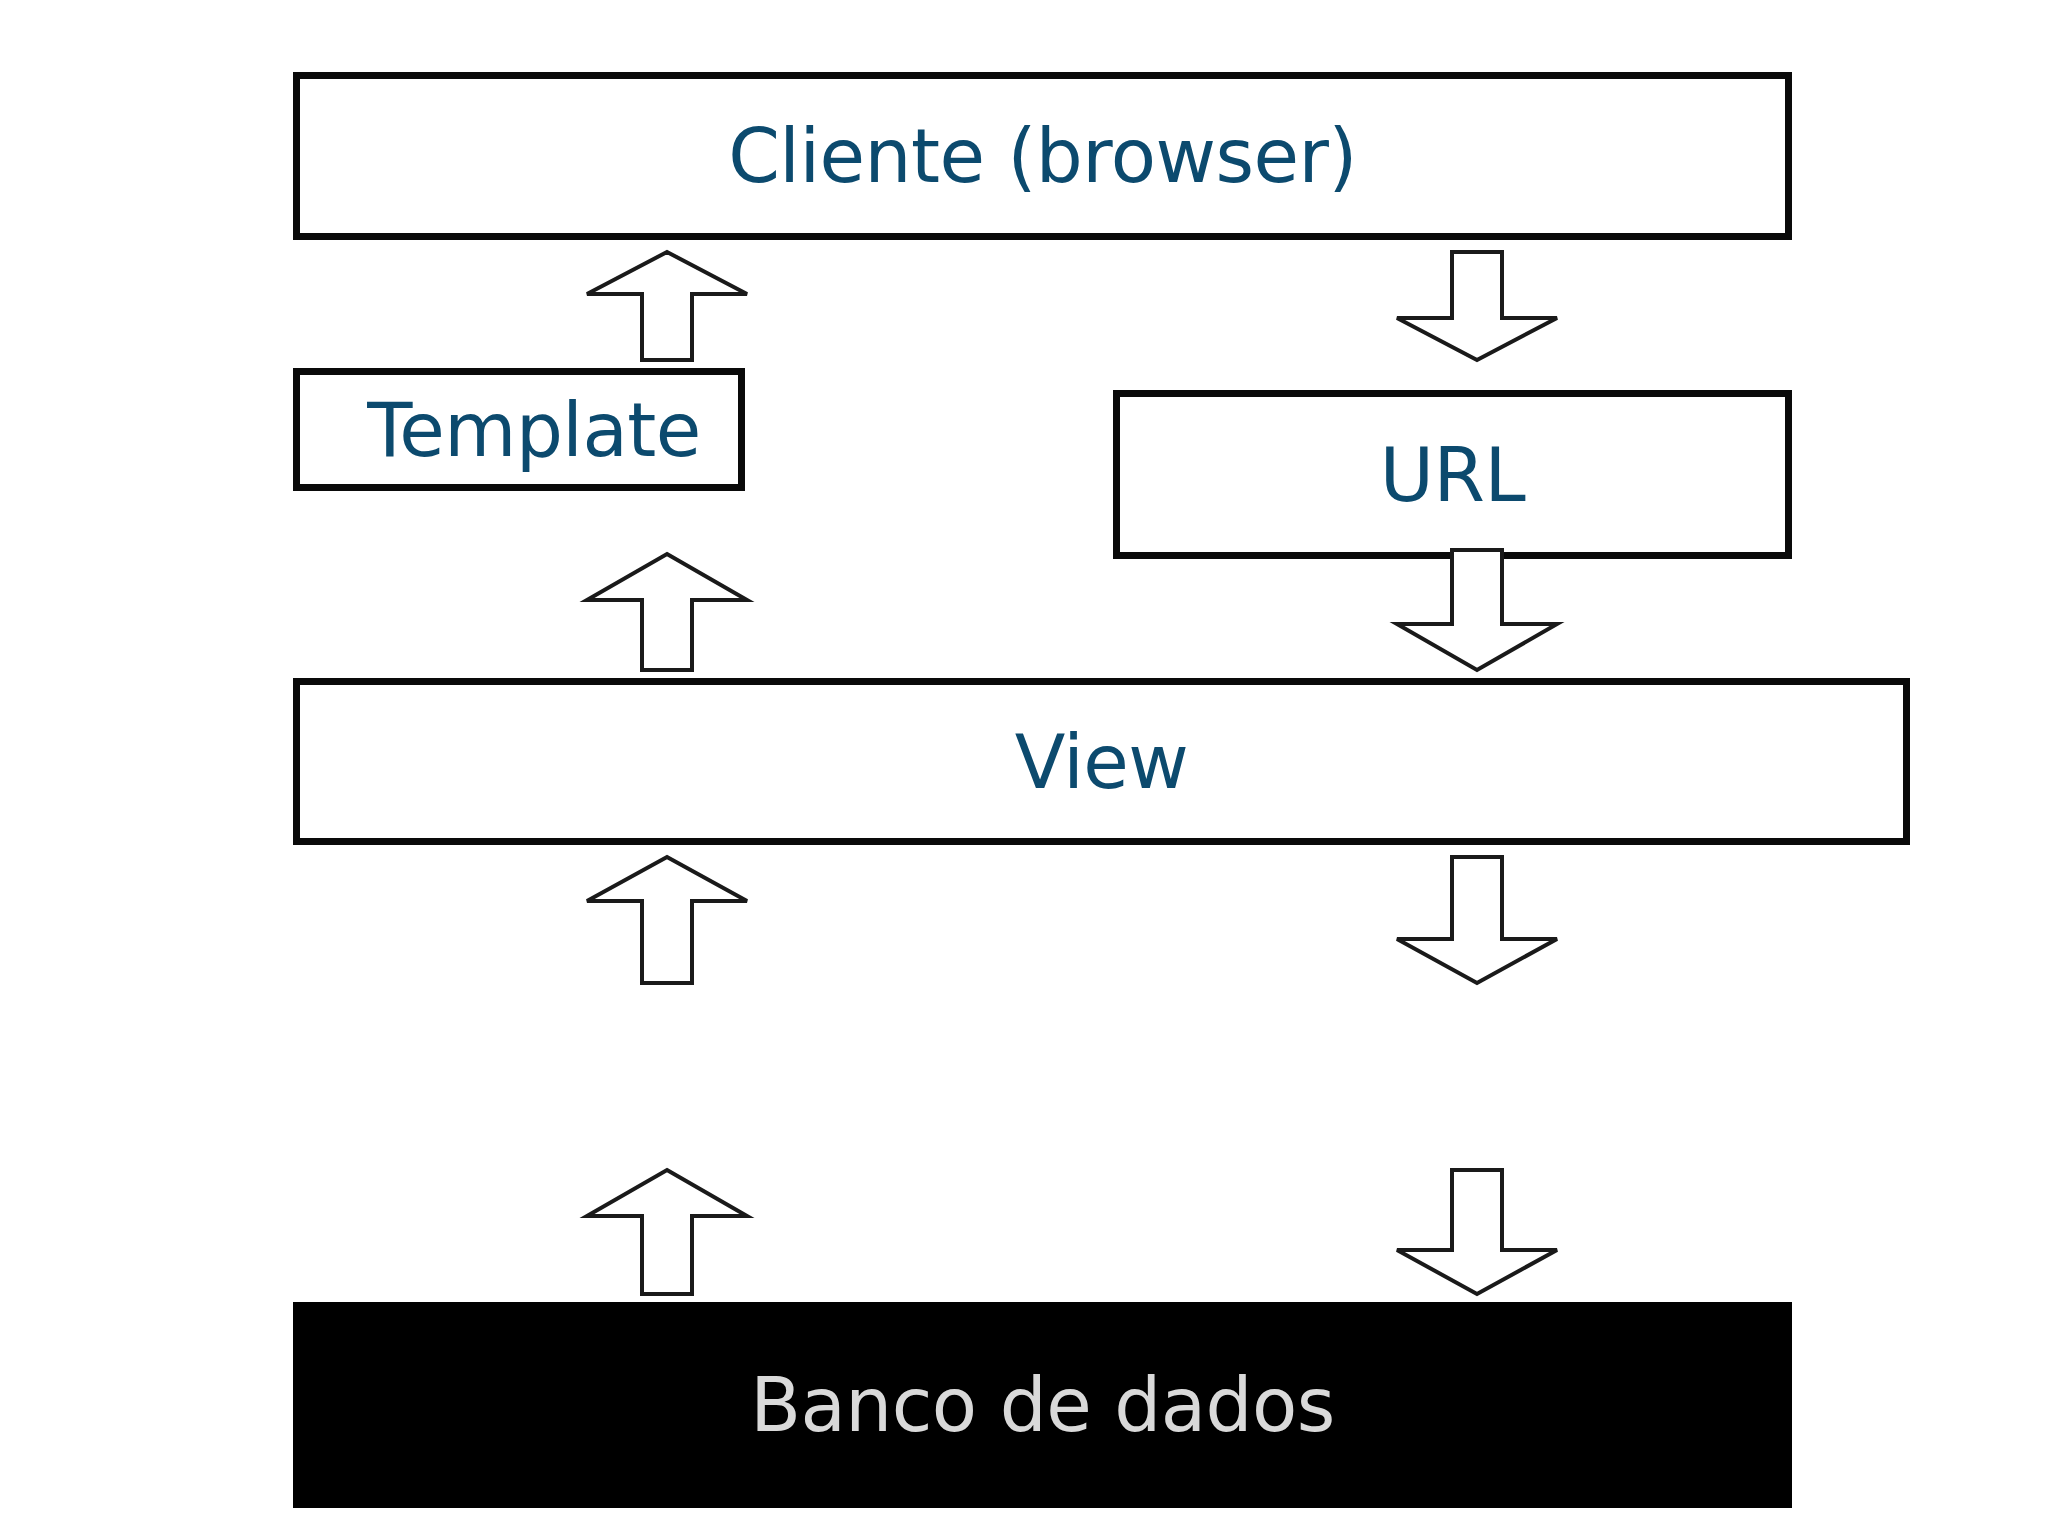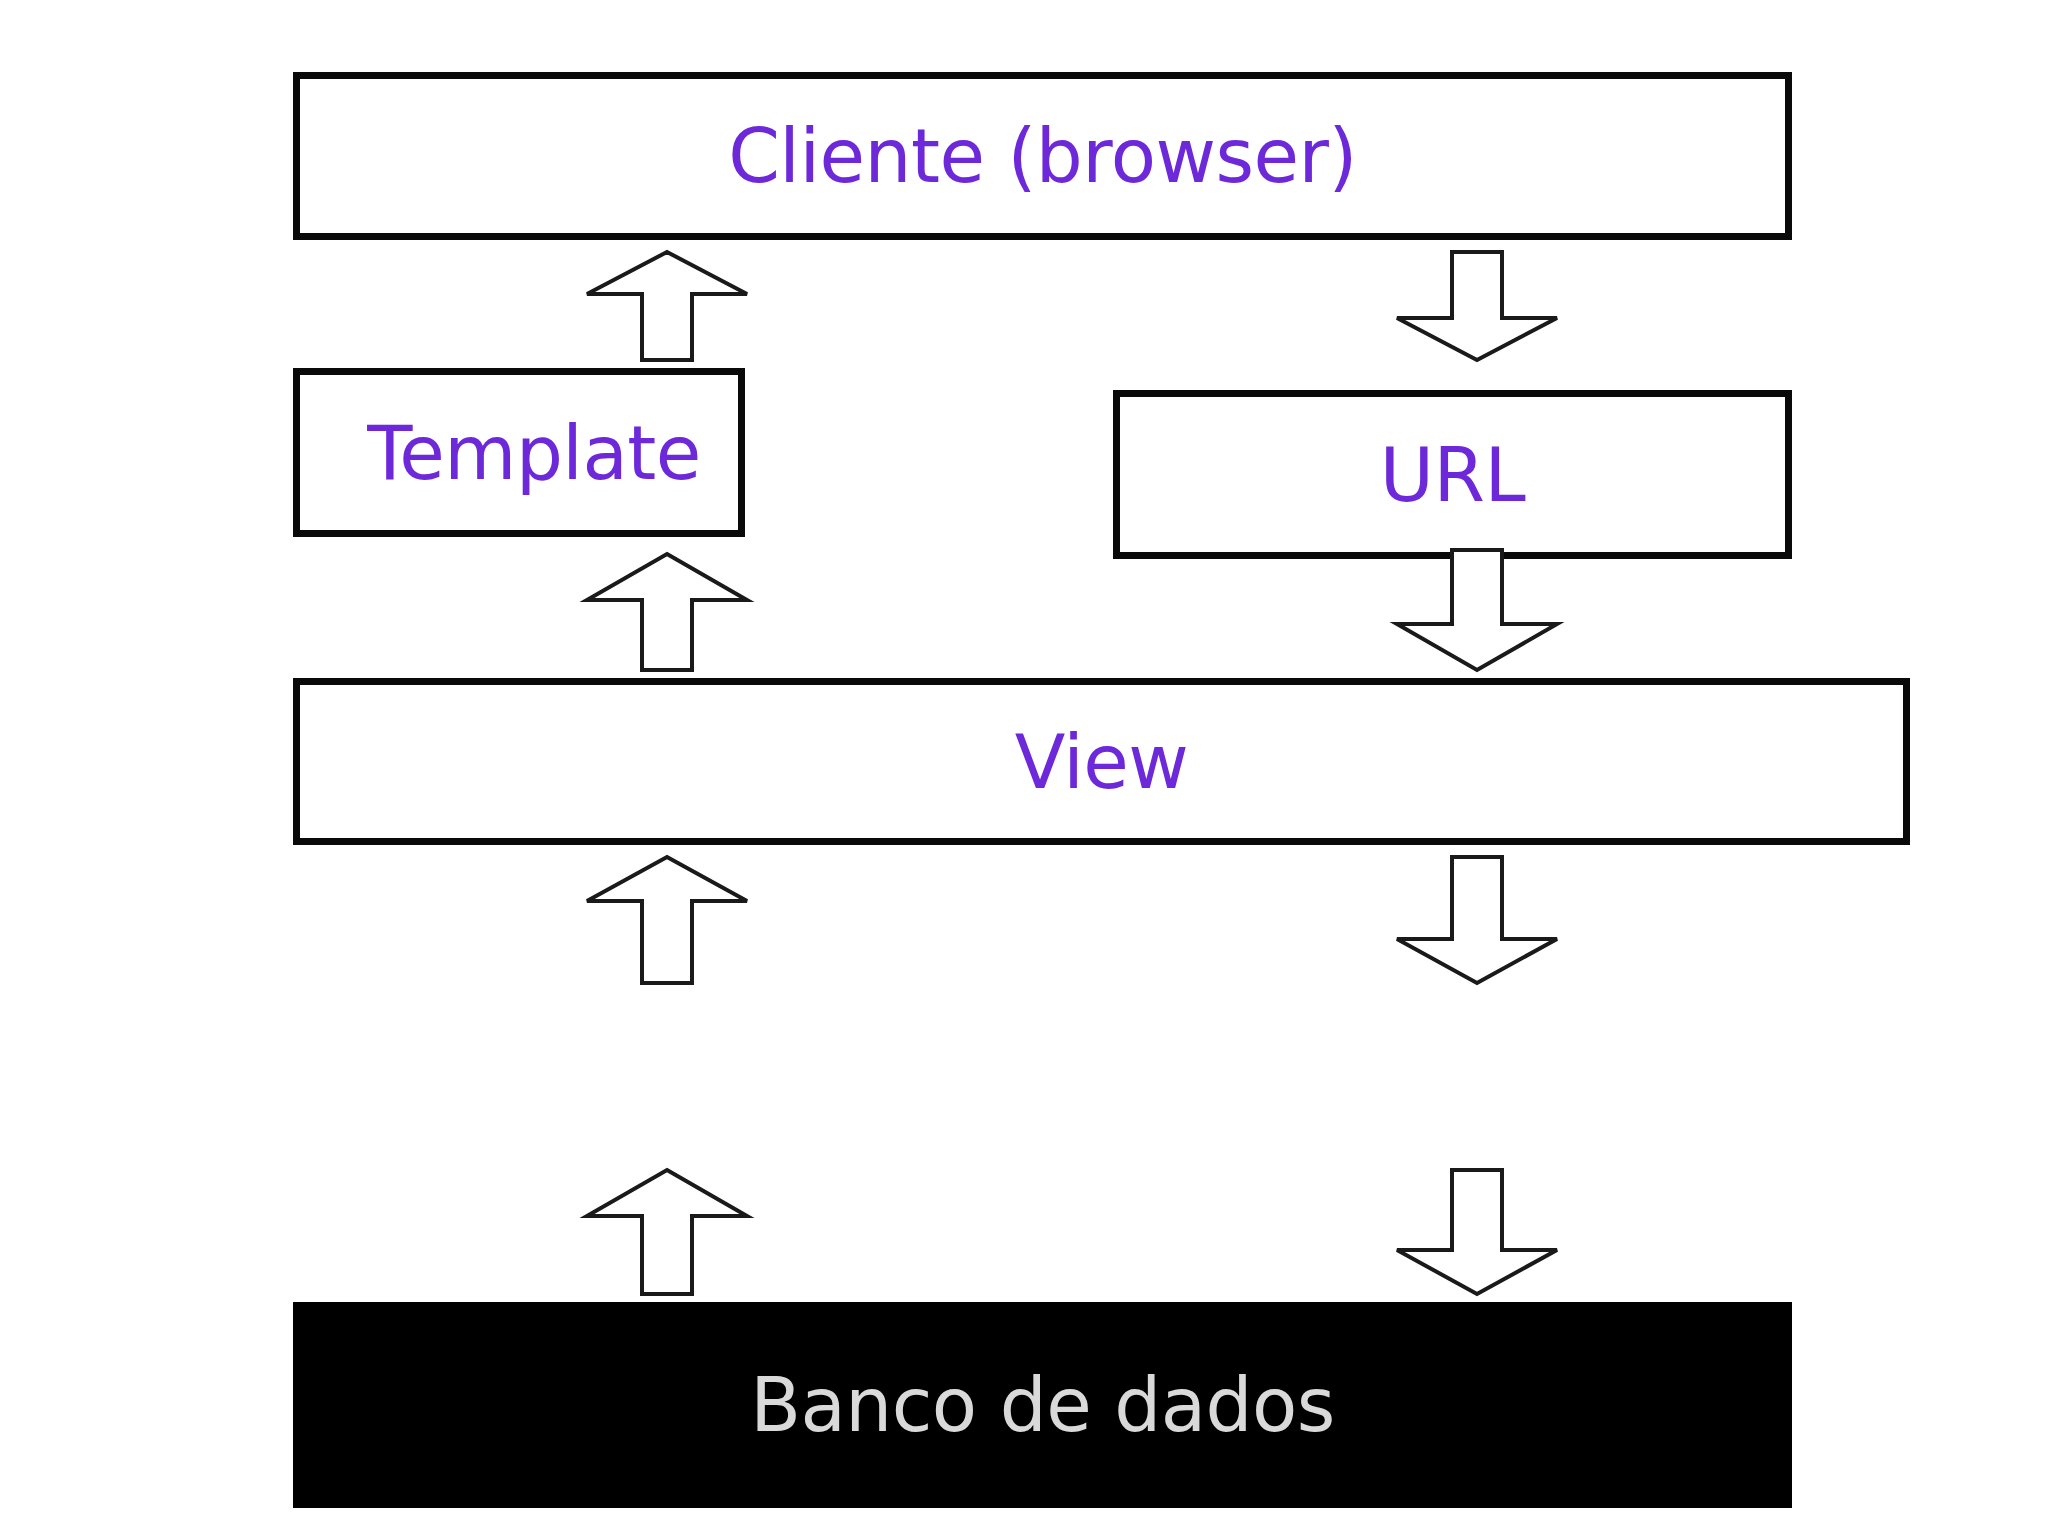--- a/index.html
+++ b/index.html
@@ -24,21 +24,21 @@
     display: flex;
     align-items: center;
     justify-content: center;
     background: #ffffff;
     border: 7px solid #0a0a0a;
   }
   .node .node-label {
     font-family: "DejaVu Sans", "Liberation Sans", sans-serif;
     font-size: 74px;
     line-height: 1;
-    color: #6d28d9;
+    color: #0c4a6e;
     letter-spacing: -0.5px;
     white-space: nowrap;
     font-weight: 400;
   }
   .node.filled {
     background: #000000;
     border-color: #000000;
   }
   .node.filled .node-label {
     color: #d9d9d9;
@@ -54,21 +54,21 @@
   }
   .arrow svg polygon {
     fill: #ffffff;
     stroke: #1a1a1a;
     stroke-width: 4;
     stroke-linejoin: miter;
   }
 
   
   #node-cliente  { left: 293px; top: 72px;   width: 1499px; height: 168px; }
-  #node-template { left: 293px; top: 368px;  width: 452px;  height: 169px; padding-left: 30px; }
+  #node-template { left: 293px; top: 368px;  width: 452px;  height: 123px; padding-left: 30px; }
   #node-url      { left: 1113px; top: 390px; width: 679px;  height: 169px; }
   #node-view     { left: 293px; top: 678px;  width: 1617px; height: 167px; }
   #node-model    { left: 293px; top: 993px;  width: 1499px; height: 164px; }
   #node-db       { left: 293px; top: 1302px; width: 1499px; height: 206px; }
 
   
   #arrow-template-to-cliente { left: 585px;  top: 250px;  width: 164px; height: 112px; }
   #arrow-cliente-to-url      { left: 1395px; top: 250px;  width: 164px; height: 112px; }
   #arrow-view-to-template    { left: 585px;  top: 552px;  width: 164px; height: 120px; }
   #arrow-url-to-view         { left: 1395px; top: 548px;  width: 164px; height: 124px; }

